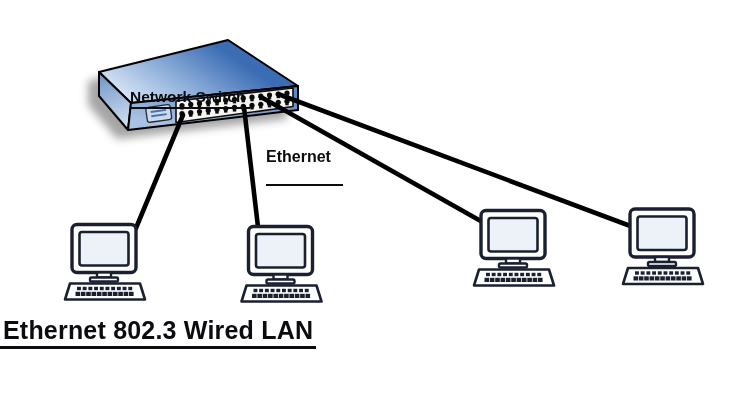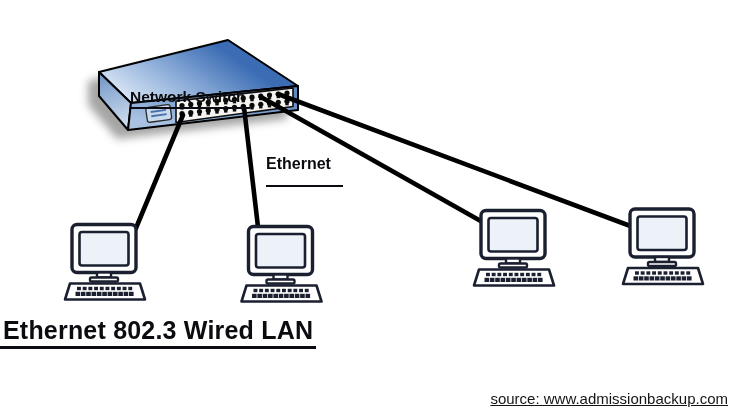--- a/index.html
+++ b/index.html
@@ -20,24 +20,24 @@
     line-height: 1.15;
   }
   #lbl-switch {
     left: 130px; top: 66px;
     font-size: 15.5px;
     border-bottom: 2.2px solid #0b0b14;
     padding: 0 5px 1px 0;
     margin-top: 22px;
   }
   #lbl-ethernet {
-    left: 266px; top: 155px;
+    left: 266px; top: 148px;
     font-size: 16px;
     border-bottom: 2.2px solid #0b0b14;
-    padding: 0 12px 12px 0;
+    padding: 0 12px 18px 0;
     text-align: center;
   }
   #title-wrap {
     position: absolute;
     left: 0; right: 0; top: 316px;
   }
   #diagram-title {
     display: inline-block;
     font-size: 25px;
     font-weight: bold;
@@ -193,14 +193,13 @@
     <use href="#pc" transform="translate(239.5,224)"></use>
     <use href="#pc" transform="translate(472,208)"></use>
     <use href="#pc" transform="translate(621,206.5)"></use>
   </svg>
 
   <div class="lbl" id="lbl-switch">Network Switch</div>
   <div class="lbl" id="lbl-ethernet">Ethernet</div>
   <div id="title-wrap">
     <span id="diagram-title">Ethernet 802.3 Wired LAN</span>
   </div>
-  <div id="source-link">source: www.admissionbackup.com</div>
 </div>
 
 </body></html>

